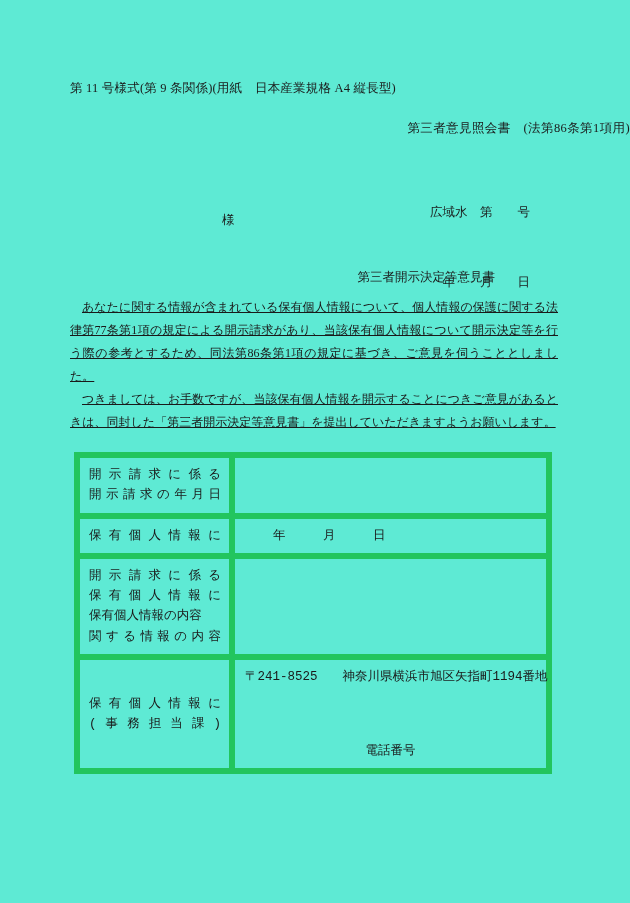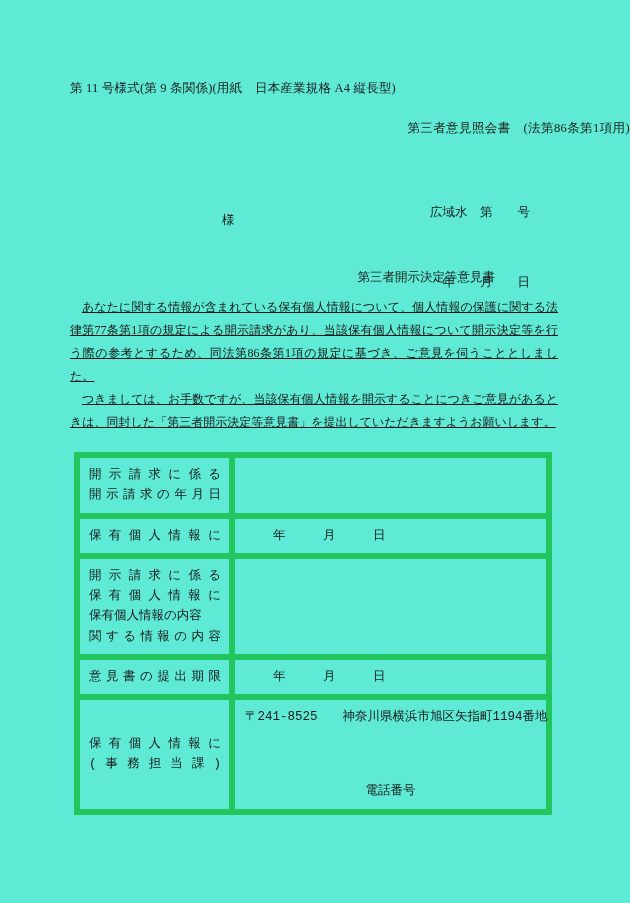--- a/index.html
+++ b/index.html
@@ -210,28 +210,20 @@
       <tr class="row-h3">
         <td class="label-cell">
           <span class="lbl-line lbl-just">開示請求に係る</span>
           <span class="lbl-line lbl-just">保有個人情報に</span>
           <span class="lbl-line">保有個人情報の内容</span>
           <span class="lbl-line lbl-just">関する情報の内容</span>
         </td>
         <td class="value-cell"></td>
       </tr>
 
-      <tr class="row-h4">
-        <td class="label-cell">
-          <span class="lbl-line lbl-just">意見書の提出期限</span>
-        </td>
-        <td class="value-cell">
-          <span class="date-slot">年　　　月　　　日</span>
-        </td>
-      </tr>
 
       <tr class="row-h5">
         <td class="label-cell">
           <span class="lbl-line lbl-just">保有個人情報に</span>
           <span class="lbl-line lbl-just">(事務担当課)</span>
         </td>
         <td class="value-cell addr-cell">
           <span class="addr-line">〒241-8525　　神奈川県横浜市旭区矢指町1194番地</span>
           <span class="addr-tel" style="margin-top:54px;">電話番号</span>
         </td>

